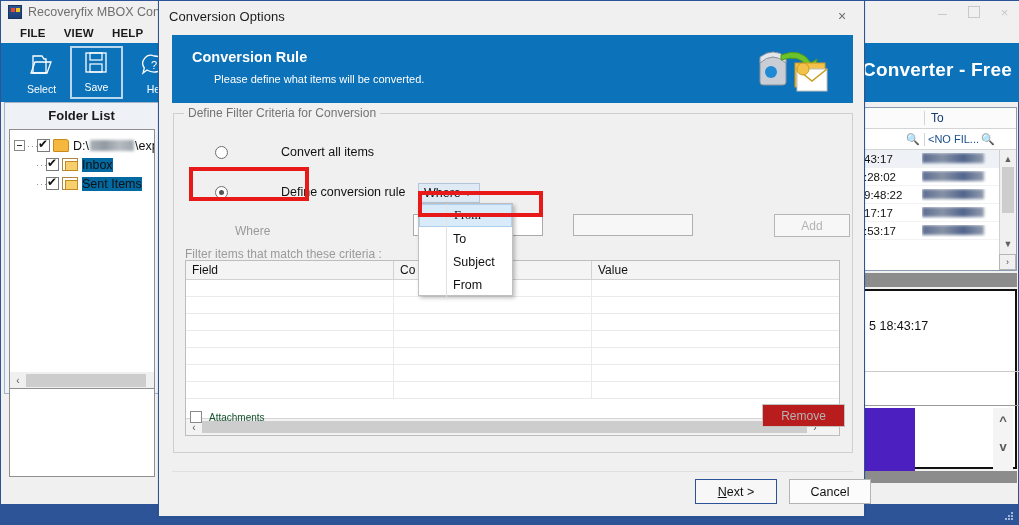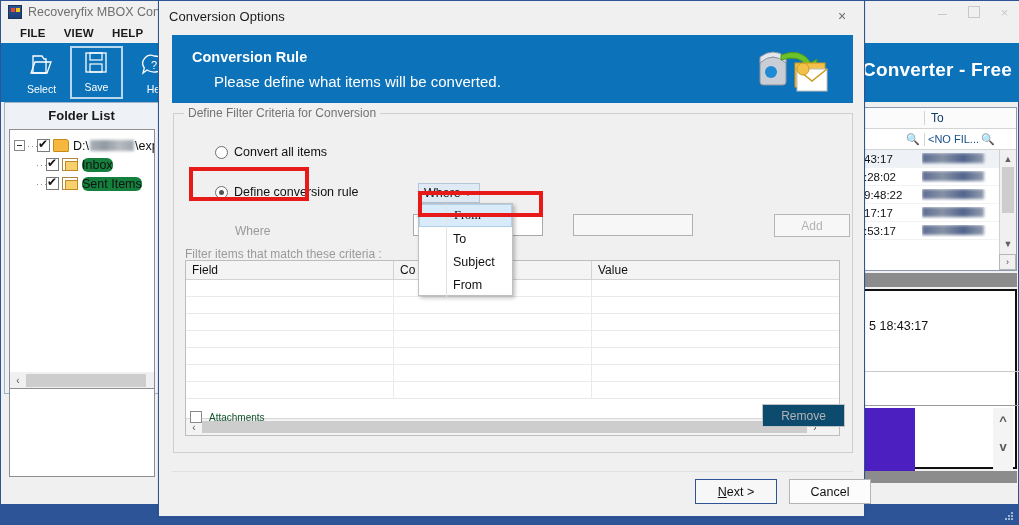--- a/index.html
+++ b/index.html
@@ -136,21 +136,21 @@
     font-size: 12px; color: #111; line-height: 14px;
   }
   .ficon { width: 16px; height: 13px; margin-right: 4px; flex:none; position:relative; }
   .ficon.folder { background: #f5b73d; border:1px solid #c98a1a; border-radius: 1px 3px 1px 1px;}
   .ficon.mailfolder { background: #fff; border:1px solid #b0843c; }
   .ficon.mailfolder::after {
     content:""; position:absolute; left:2px; top:2px; width:11px; height:8px;
     background:#f7cf6d; border:1px solid #c08a22;
   }
   .tree-label { font-size: 12.5px; color:#111; }
-  .tree-label.sel { background:#15803d;border-radius:6px; }
+  .tree-label.sel { background:#0369a1; }
   .blur-seg {
     display:inline-block; width:44px; height:11px; vertical-align:-1px;
     background: linear-gradient(90deg,#9aa3ac,#7f8892,#aab0b7,#8d959d);
     filter: blur(1.6px); opacity:.85; margin: 0 1px;
   }
   #folder-hscroll {
     position:absolute; left:4px; bottom:4px; width:146px; height:17px;
     background:#f0f0f0; border:1px solid #8f8f8f; border-top:none;
     display:flex; align-items:center;
   }
@@ -239,33 +239,33 @@
   #dlg-close {
     position:absolute; right:0; top:0; width:44px; height:30px;
     display:flex; align-items:center; justify-content:center;
     color:#6d6d6d; font-size:14px;
   }
   #dlg-banner {
     position:absolute; left:13px; top:34px; width:681px; height:68px;
     background:#0c72ba; color:#fff;
   }
   #banner-title { position:absolute; left:20px; top:14px; font-size:14.5px; font-weight:bold; }
-  #banner-sub { position:absolute; left:42px; top:38px; font-size:15px;text-align:center; }
+  #banner-sub { position:absolute; left:42px; top:38px; font-size:11px;text-align:center; }
   #banner-icon { position:absolute; right:22px; top:8px; width:74px; height:54px; }
 
   
   #groupbox {
     position:absolute; left:14px; top:112px; width:680px; height:340px;
     border:1px solid #cfcfcf;
   }
   #groupbox-legend {
     position:absolute; left:10px; top:-8px; background:#f0f0f0;
     padding:0 4px; font-size:12px; color:#737373;
   }
-  .radio-row { position:absolute; display:flex; align-items:center; }
+  .radio-row { position:absolute; display:flex; align-items:center;gap:47px; }
   .radio {
     width:13px;height:13px;border-radius:50%;border:1px solid #6f6f6f;background:#fff;
     margin-right:6px; position:relative; flex:none;
   }
   .radio.on::after {
     content:"";position:absolute;left:3px;top:3px;width:5px;height:5px;border-radius:50%;background:#555;
   }
   .radio-label { font-size:12.5px; color:#111; }
 
   #redbox-rule {
@@ -332,21 +332,21 @@
     position:absolute; left:0; bottom:0; width:653px; height:17px;
     background:#f3f3f3; border-top:1px solid #d6d6d6;
     display:flex; align-items:center;
   }
   #ct-hscroll .sb-thumb { height:12px; background:#cdcdcd; }
 
   #attach-row { position:absolute; left:16px; top:297px; display:flex; align-items:center; }
   #attach-chk { width:12px;height:12px;border:1px solid #8a8a8a;background:#fff;margin-right:7px;}
   #remove-button {
     position:absolute; left:588px; top:290px; width:83px; height:23px;
-    background:#0c4a6e; border:1px solid #c2c2c2;
+    background:#b91c1c; border:1px solid #c2c2c2;
     display:flex;align-items:center;justify-content:center;
     font-size:12px;color:#b3b3b3;
   }
 
   #dlg-divider { position:absolute; left:13px; top:470px; width:681px; height:1px; background:#e0e0e0; }
   #next-button {
     position:absolute; left:536px; top:478px; width:82px; height:25px;
     background:#f7f7f7; border:1px solid #2c5496;
     display:flex;align-items:center;justify-content:center;
     font-size:12.5px;color:#111;

